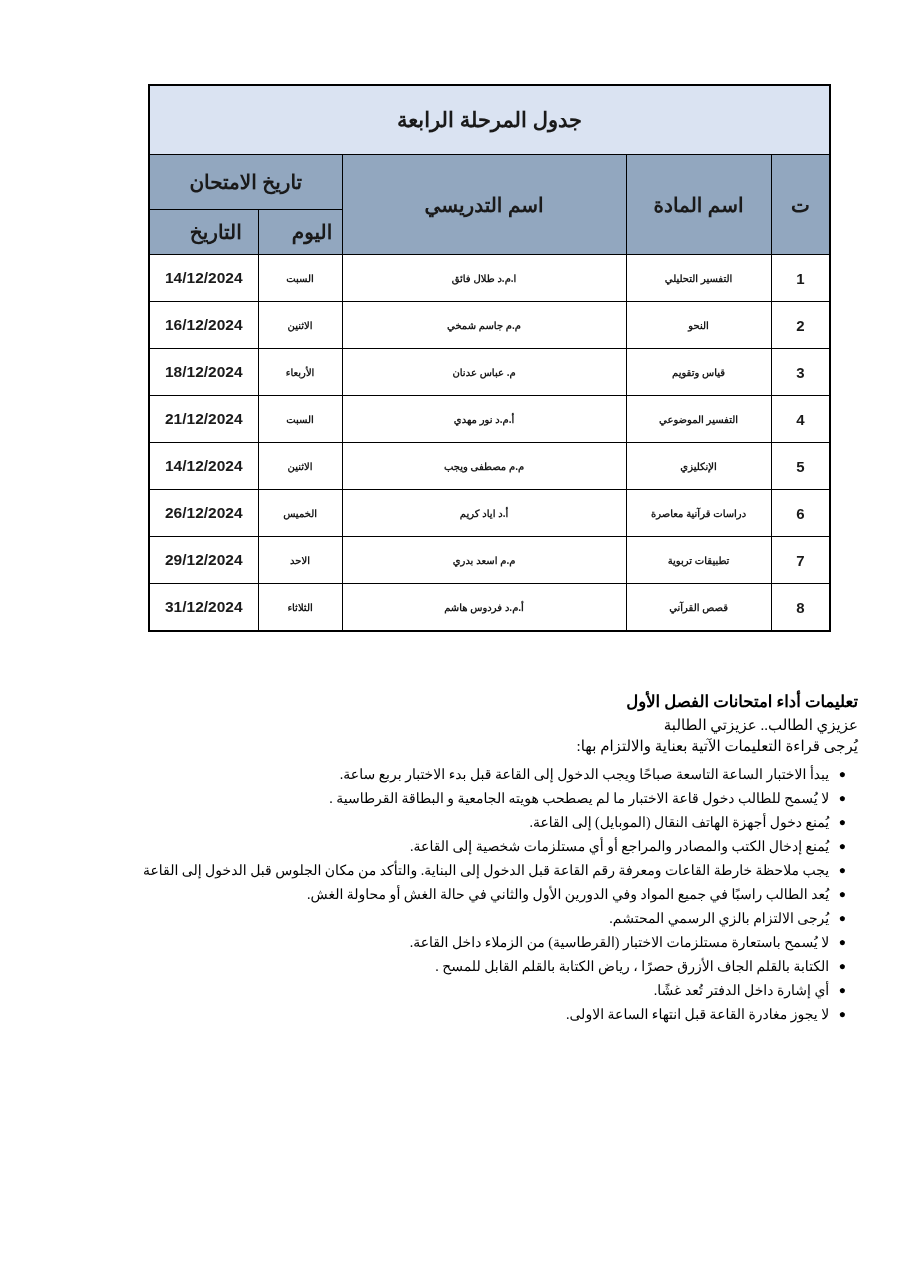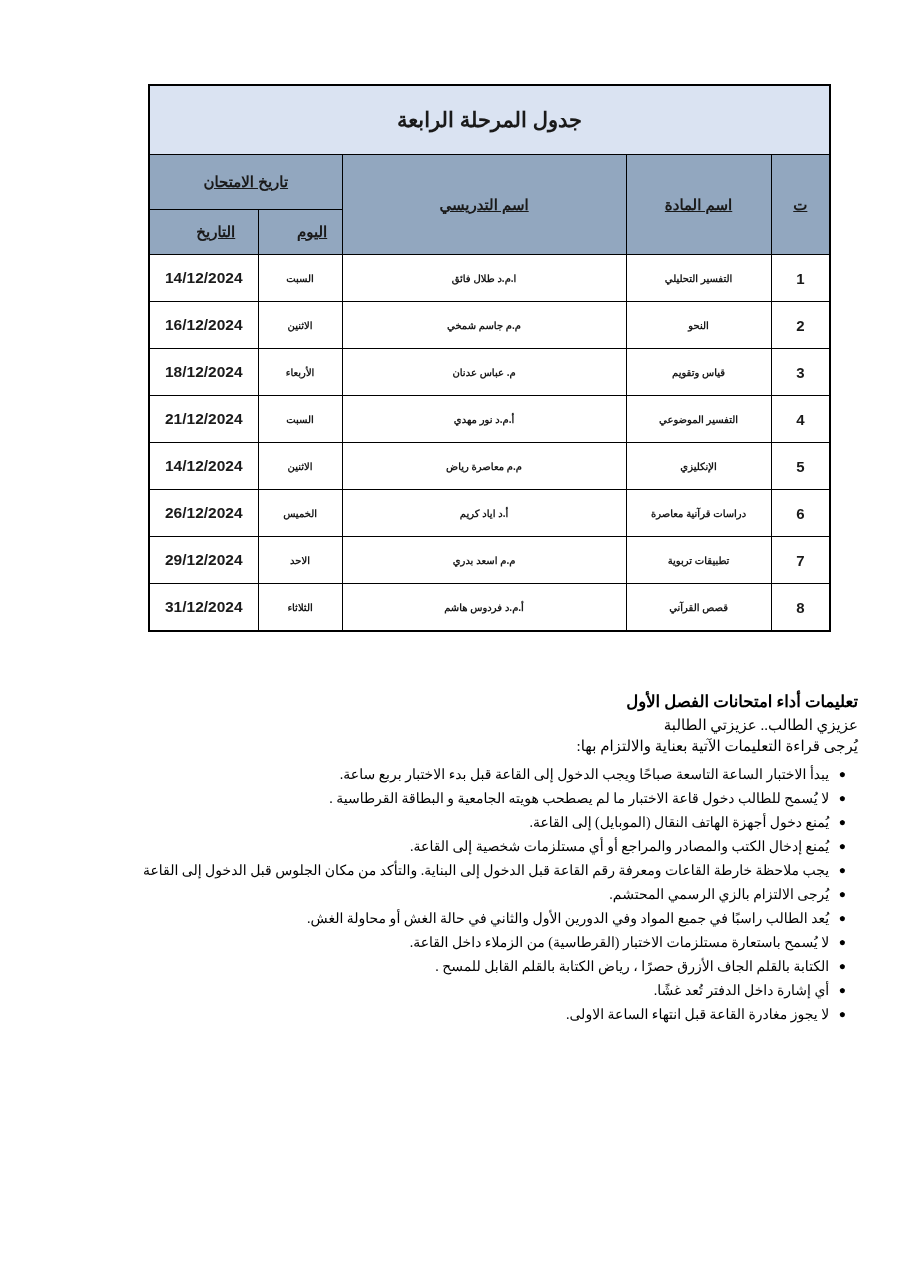--- a/index.html
+++ b/index.html
@@ -32,23 +32,22 @@
     height:64px;
     background:var(--c-title_bg,#dae3f2);
     font-size:21px;
     font-weight:600;
     color:#2b3642;
     letter-spacing:.2px;
   }
   td.hdr{
     background:var(--c-header_bg,#92a7bf);
     font-weight:700;
-    font-size:15px;
+    font-size:20px;
     color:#111;
-    text-decoration:underline;
   }
   tr.hdr-top td.hdr.exam-date{ height:50px; }
   tr.hdr-bottom td.hdr{ height:40px;padding-left:28px; }
   tbody.rows td{ height:42px; font-size:10px; font-weight:600; background:#fff; }
   tbody.rows td.c-date{ direction:ltr; font-weight:600; font-size:15.5px; }
   tbody.rows td.c-no{ font-size:15px; font-weight:600; }
 
   
   .instructions{
     position:absolute;
@@ -140,21 +139,21 @@
     <td class="c-no">4</td>
     <td class="c-subject">التفسير الموضوعي</td>
     <td class="c-instructor">أ.م.د نور مهدي</td>
     <td class="c-day">السبت</td>
     <td class="c-date">21/12/2024</td>
   </tr>
 
   <tr>
     <td class="c-no">5</td>
     <td class="c-subject">الإنكليزي</td>
-    <td class="c-instructor">م.م معاصرة رياض</td>
+    <td class="c-instructor">م.م مصطفى ويجب</td>
     <td class="c-day">الاثنين</td>
     <td class="c-date">14/12/2024</td>
   </tr>
 
   <tr>
     <td class="c-no">6</td>
     <td class="c-subject">دراسات قرآنية معاصرة</td>
     <td class="c-instructor">أ.د اياد كريم</td>
     <td class="c-day">الخميس</td>
     <td class="c-date">26/12/2024</td>
@@ -204,30 +203,30 @@
     <span class="bullet-text">يُمنع إدخال الكتب والمصادر والمراجع أو أي مستلزمات شخصية إلى القاعة.</span>
   </div>
 
   <div class="bullet-line">
     <span class="dot">●</span>
     <span class="bullet-text">يجب ملاحظة خارطة القاعات ومعرفة رقم القاعة قبل الدخول إلى البناية. والتأكد من مكان الجلوس قبل الدخول إلى القاعة</span>
   </div>
 
   <div class="bullet-line">
     <span class="dot">●</span>
+    <span class="bullet-text">يُعد الطالب راسبًا في جميع المواد وفي الدورين الأول والثاني في حالة الغش أو محاولة الغش.</span>
+  </div>
+
+  <div class="bullet-line">
+    <span class="dot">●</span>
     <span class="bullet-text">يُرجى الالتزام بالزي الرسمي المحتشم.</span>
   </div>
 
   <div class="bullet-line">
     <span class="dot">●</span>
-    <span class="bullet-text">يُعد الطالب راسبًا في جميع المواد وفي الدورين الأول والثاني في حالة الغش أو محاولة الغش.</span>
-  </div>
-
-  <div class="bullet-line">
-    <span class="dot">●</span>
     <span class="bullet-text">لا يُسمح باستعارة مستلزمات الاختبار (القرطاسية) من الزملاء داخل القاعة.</span>
   </div>
 
   <div class="bullet-line">
     <span class="dot">●</span>
     <span class="bullet-text">الكتابة بالقلم الجاف الأزرق حصرًا ، رياض الكتابة بالقلم القابل للمسح .</span>
   </div>
 
   <div class="bullet-line">
     <span class="dot">●</span>

